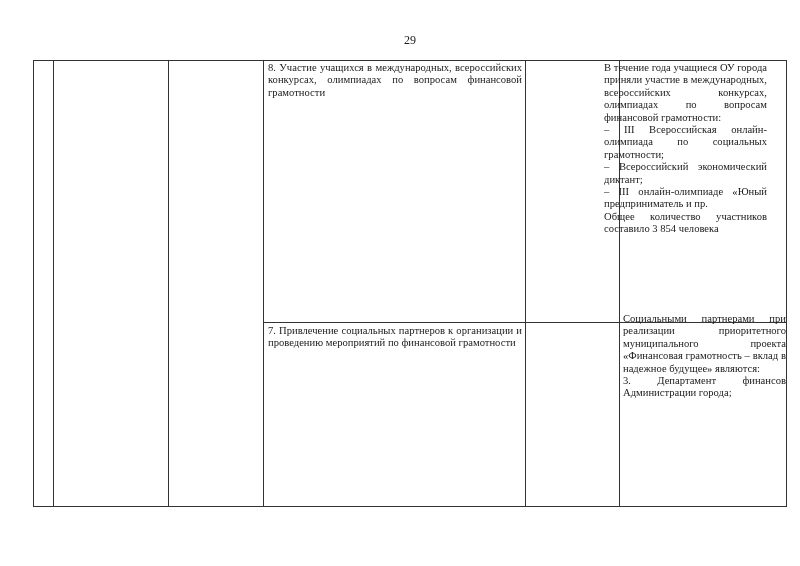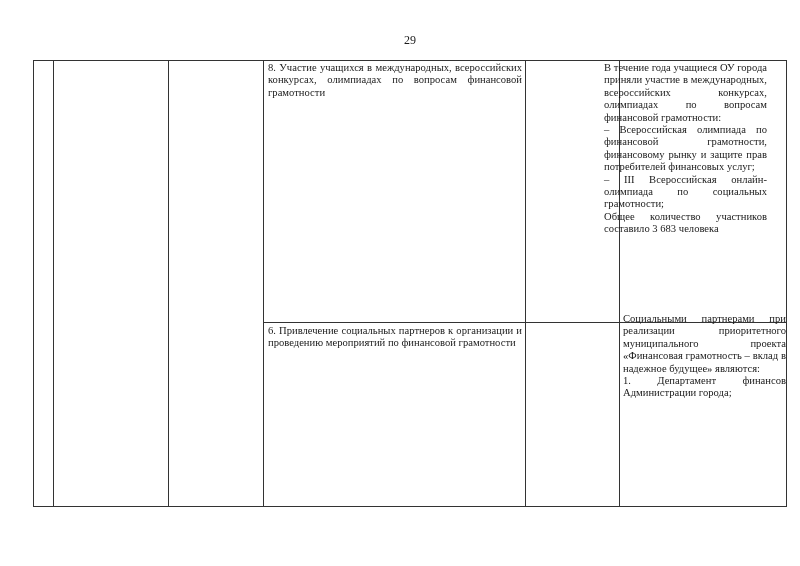--- a/index.html
+++ b/index.html
@@ -29,25 +29,26 @@
   <div class="vline" style="left:491px;"></div>
   <div class="vline" style="left:585px;"></div>
 
   <div class="hline" style="left:229px; right:0; top:261px;"></div>
 
   <div class="cell" style="left:234px; top:1px; width:254px;">
     <p>8. Участие учащихся в международных, всероссийских конкурсах, олимпиадах по вопросам финансовой грамотности</p>
   </div>
   <div class="cell" style="left:570px; top:1px; width:163px;">
     <p>В течение года учащиеся ОУ города приняли участие в международных, всероссийских конкурсах, олимпиадах по вопросам финансовой грамотности:</p>
-    <p>– Всероссийская олимпиада по финансовой грамотности, финансовому рынку и защите прав потребителей финансовых услуг;</p>
     <p>– III Всероссийская онлайн-олимпиада по социальных грамотности;</p>
-    <p>Общее количество участников составило 3 683 человека</p>
+    <p>– Всероссийский экономический диктант;</p>
+    <p>– III онлайн-олимпиаде «Юный предприниматель и пр.</p>
+    <p>Общее количество участников составило 3 854 человека</p>
   </div>
 
   <div class="cell" style="left:234px; top:264px; width:254px;">
-    <p>6. Привлечение социальных партнеров к организации и проведению мероприятий по финансовой грамотности</p>
+    <p>7. Привлечение социальных партнеров к организации и проведению мероприятий по финансовой грамотности</p>
   </div>
   <div class="cell" style="left:589px; top:252px; width:163px;">
     <p>Социальными партнерами при реализации приоритетного муниципального проекта «Финансовая грамотность – вклад в надежное будущее» являются:</p>
-    <p> 1. Департамент финансов Администрации города;</p>
+    <p> 3. Департамент финансов Администрации города;</p>
   </div>
 </div>
 
 </body></html>

